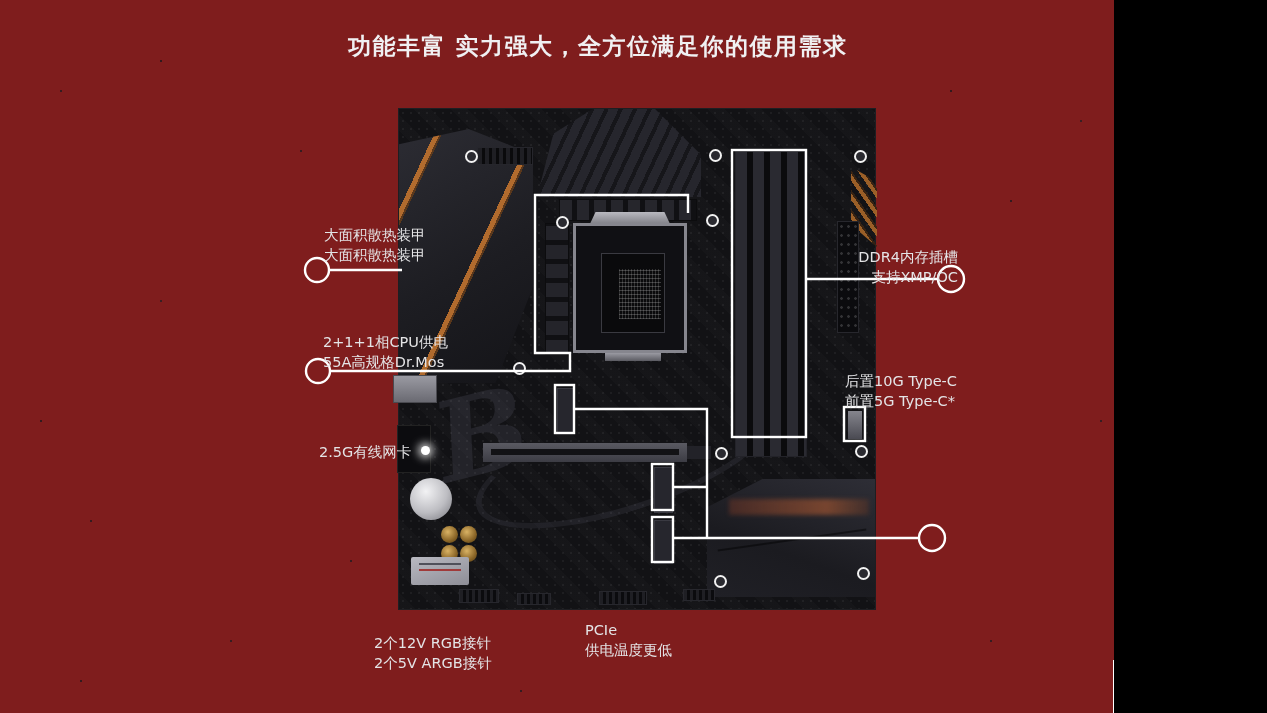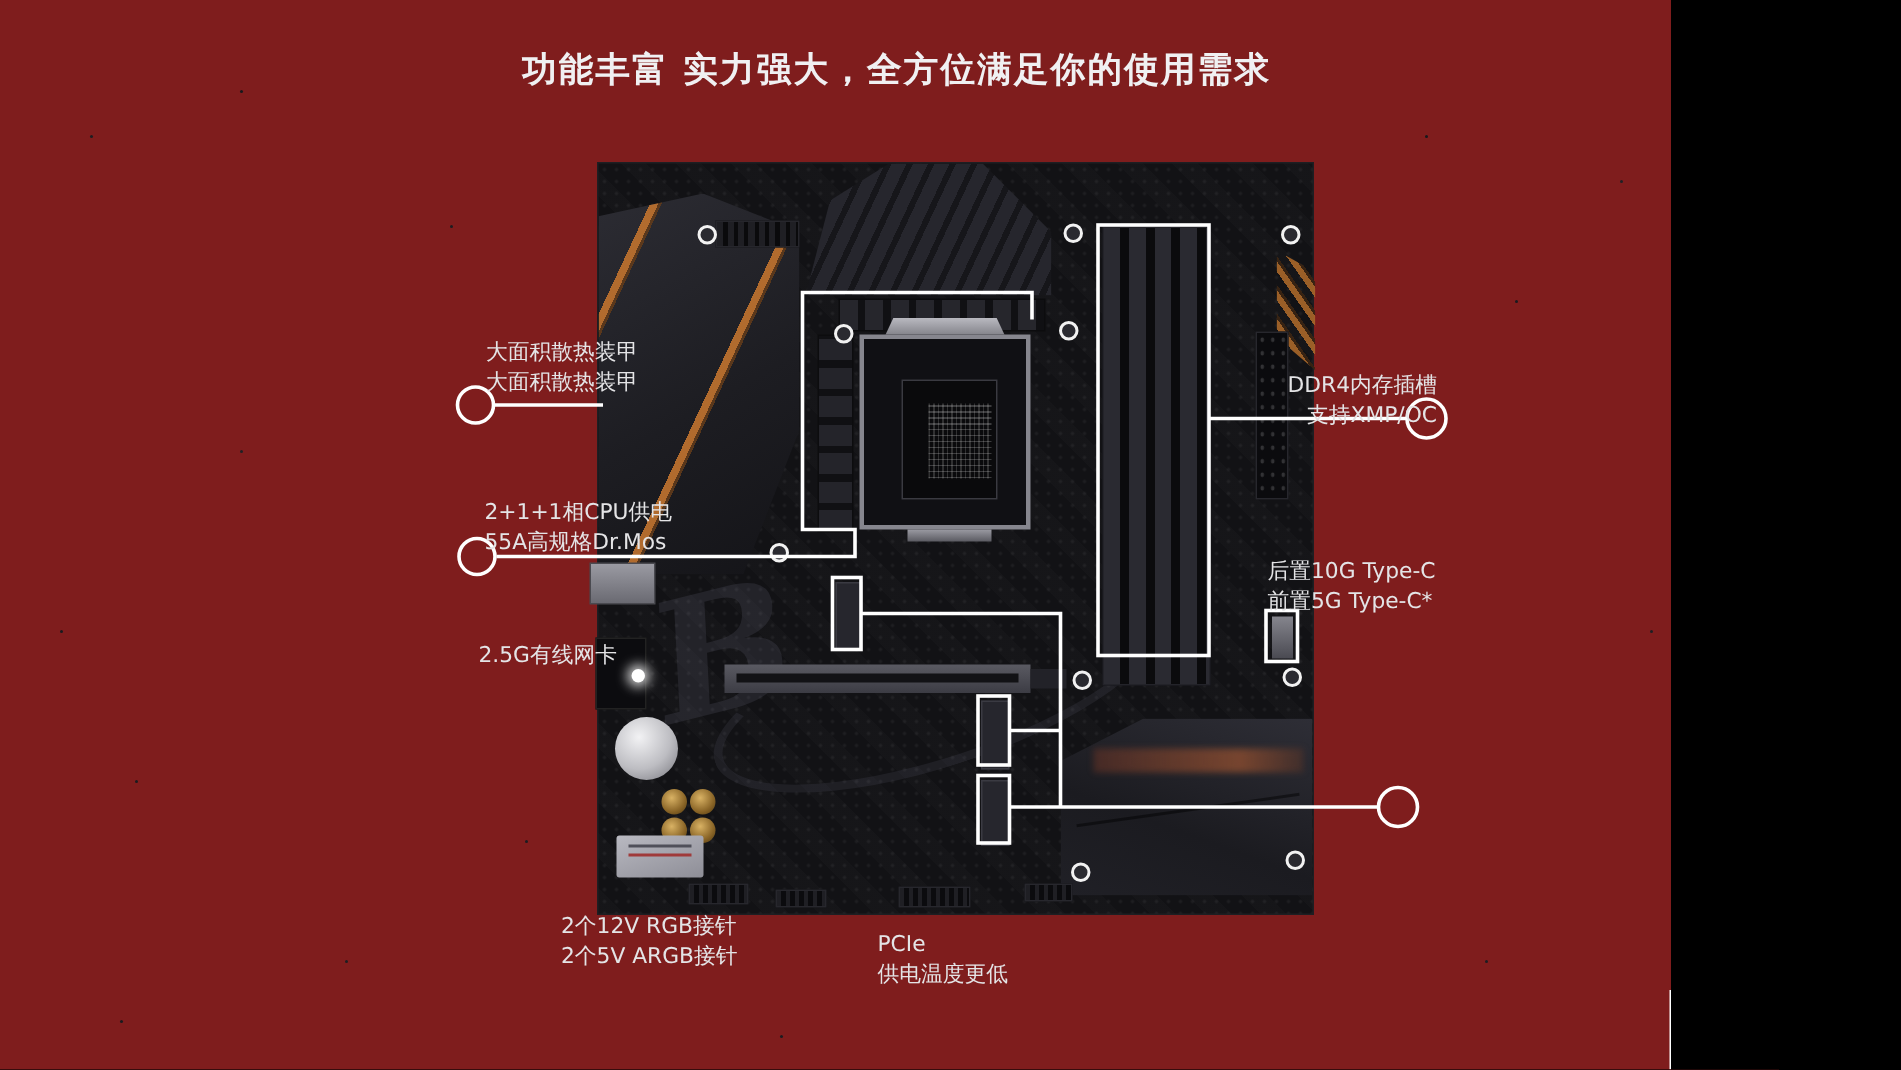--- a/index.html
+++ b/index.html
@@ -210,24 +210,24 @@
   </svg>
 
   <div class="callout" style="left:324px;top:226px;">
     <div>大面积散热装甲</div>
     <div>大面积散热装甲</div>
   </div>
   <div class="callout" style="left:323px;top:333px;">
     <div>2+1+1相CPU供电</div>
     <div>55A高规格Dr.Mos</div>
   </div>
-  <div class="callout" style="left:319px;top:428px;text-align:right;">
+  <div class="callout" style="left:319px;top:443px;text-align:right;">
     <div>2.5G有线网卡</div>
   </div>
-  <div class="callout" style="left:374px;top:609px;">
+  <div class="callout" style="left:374px;top:634px;">
     <div>2个12V RGB接针</div>
     <div>2个5V ARGB接针</div>
   </div>
   <div class="callout" style="left:585px;top:621px;">
     <div>PCIe</div>
     <div>供电温度更低</div>
   </div>
   <div class="callout r" style="left:827px;top:236px;width:131px;margin-top:12px;">
     <div>DDR4内存插槽</div>
     <div>支持XMP/OC</div>

